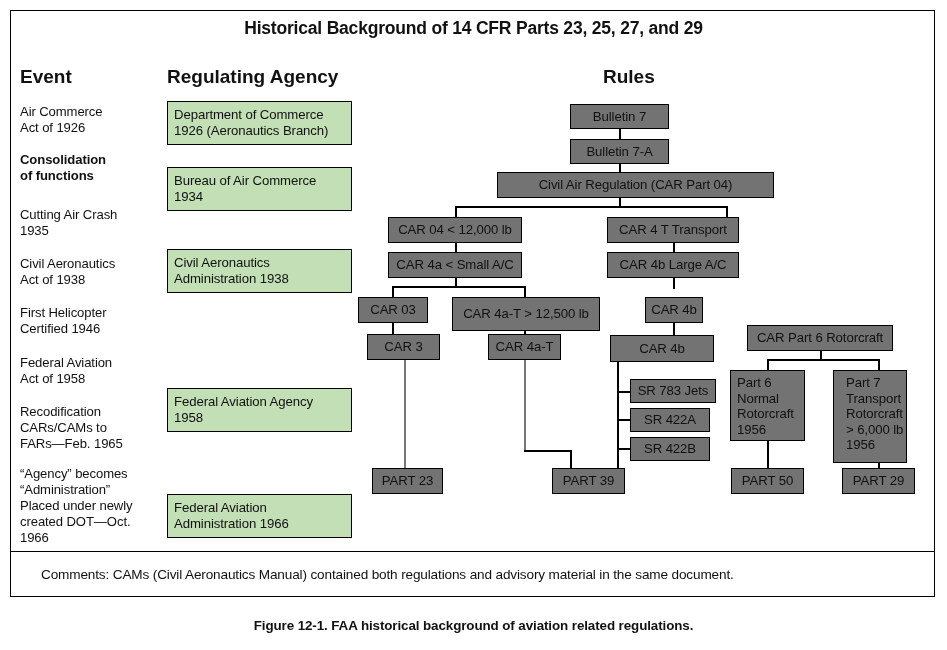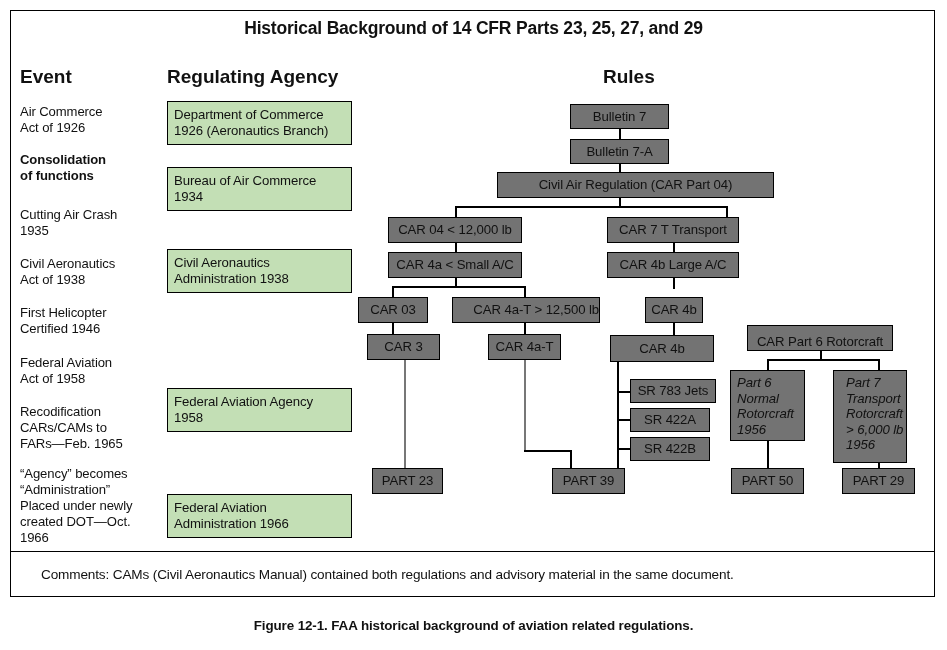--- a/index.html
+++ b/index.html
@@ -10,21 +10,21 @@
   .colhead{position:absolute;font-size:19px;font-weight:bold;color:#111;}
   #h-event{left:20px;top:66px;}
   #h-agency{left:167px;top:66px;}
   #h-rules{left:603px;top:66px;}
   .evt{position:absolute;font-size:13.1px;color:#111;line-height:1.22;white-space:pre-line;letter-spacing:-0.1px;}
   .box{position:absolute;border:1.7px solid #000;box-sizing:border-box;
        font-size:13.2px;color:#111;display:flex;align-items:center;
        line-height:1.18;letter-spacing:-0.1px;}
   .green{background:#c3dfb5;padding-left:6px;}
   .cyan{background:#737373;justify-content:center;text-align:center;}
-  .cyan.left{justify-content:flex-start;text-align:left;padding-left:6px;align-items:flex-start;padding-top:4px;font-style:italic;}
+  .cyan.left{justify-content:flex-start;text-align:left;padding-left:6px;align-items:flex-start;padding-top:4px;}
   .ln{position:absolute;background:#000;}
   .lnv{width:1.8px;}
   .lnh{height:1.8px;}
   .lng{background:#777;}
   #comments{position:absolute;left:11px;top:551px;width:923px;height:45px;border-top:1.6px solid #000;
             display:flex;align-items:center;padding-left:30px;box-sizing:border-box;
             font-size:13.6px;color:#111;letter-spacing:-0.15px;}
   #caption{position:absolute;left:0;top:618px;width:947px;text-align:center;font-size:13.4px;font-weight:bold;color:#111;letter-spacing:-0.1px;}
 </style>
 </head>
@@ -133,34 +133,34 @@
     <span>Bulletin 7-A</span>
   </div>
 <div class="box cyan" style="left:497px;top:172px;width:277px;height:26px;">
     <span>Civil Air Regulation (CAR Part 04)</span>
   </div>
 
 <div class="box cyan" style="left:388px;top:217px;width:134px;height:26px;">
     <span>CAR 04 &lt; 12,000 lb</span>
   </div>
 <div class="box cyan" style="left:607px;top:217px;width:132px;height:26px;">
-    <span>CAR 7 T Transport</span>
+    <span>CAR 4 T Transport</span>
   </div>
 
 <div class="box cyan" style="left:388px;top:252px;width:134px;height:26px;">
     <span>CAR 4a &lt; Small A/C</span>
   </div>
 <div class="box cyan" style="left:607px;top:252px;width:132px;height:26px;">
     <span>CAR 4b Large A/C</span>
   </div>
 
 <div class="box cyan" style="left:358px;top:297px;width:70px;height:26px;">
     <span>CAR 03</span>
   </div>
-<div class="box cyan" style="left:452px;top:297px;width:148px;height:26px;justify-content:flex-end;">
+<div class="box cyan" style="left:452px;top:297px;width:148px;height:34px;">
     <span>CAR 4a-T &gt; 12,500 lb</span>
   </div>
 <div class="box cyan" style="left:645px;top:297px;width:58px;height:26px;">
     <span>CAR 4b</span>
   </div>
 
 <div class="box cyan" style="left:367px;top:334px;width:73px;height:26px;">
     <span>CAR 3</span>
   </div>
 <div class="box cyan" style="left:488px;top:334px;width:73px;height:26px;">
@@ -173,21 +173,21 @@
 <div class="box cyan" style="left:630px;top:379px;width:86px;height:24px;">
     <span>SR 783 Jets</span>
   </div>
 <div class="box cyan" style="left:630px;top:408px;width:80px;height:24px;">
     <span>SR 422A</span>
   </div>
 <div class="box cyan" style="left:630px;top:437px;width:80px;height:24px;">
     <span>SR 422B</span>
   </div>
 
-<div class="box cyan" style="left:747px;top:325px;width:146px;height:26px;align-items:flex-end;">
+<div class="box cyan" style="left:747px;top:325px;width:146px;height:26px;">
     <span>CAR Part 6 Rotorcraft</span>
   </div>
 
 <div class="box cyan left" style="left:730px;top:370px;width:75px;height:71px;">
     <span style="white-space:pre-line">Part 6
 Normal
 Rotorcraft
 1956</span>
   </div>
 <div class="box cyan left" style="left:833px;top:370px;width:74px;height:93px;padding-left:12px;">

